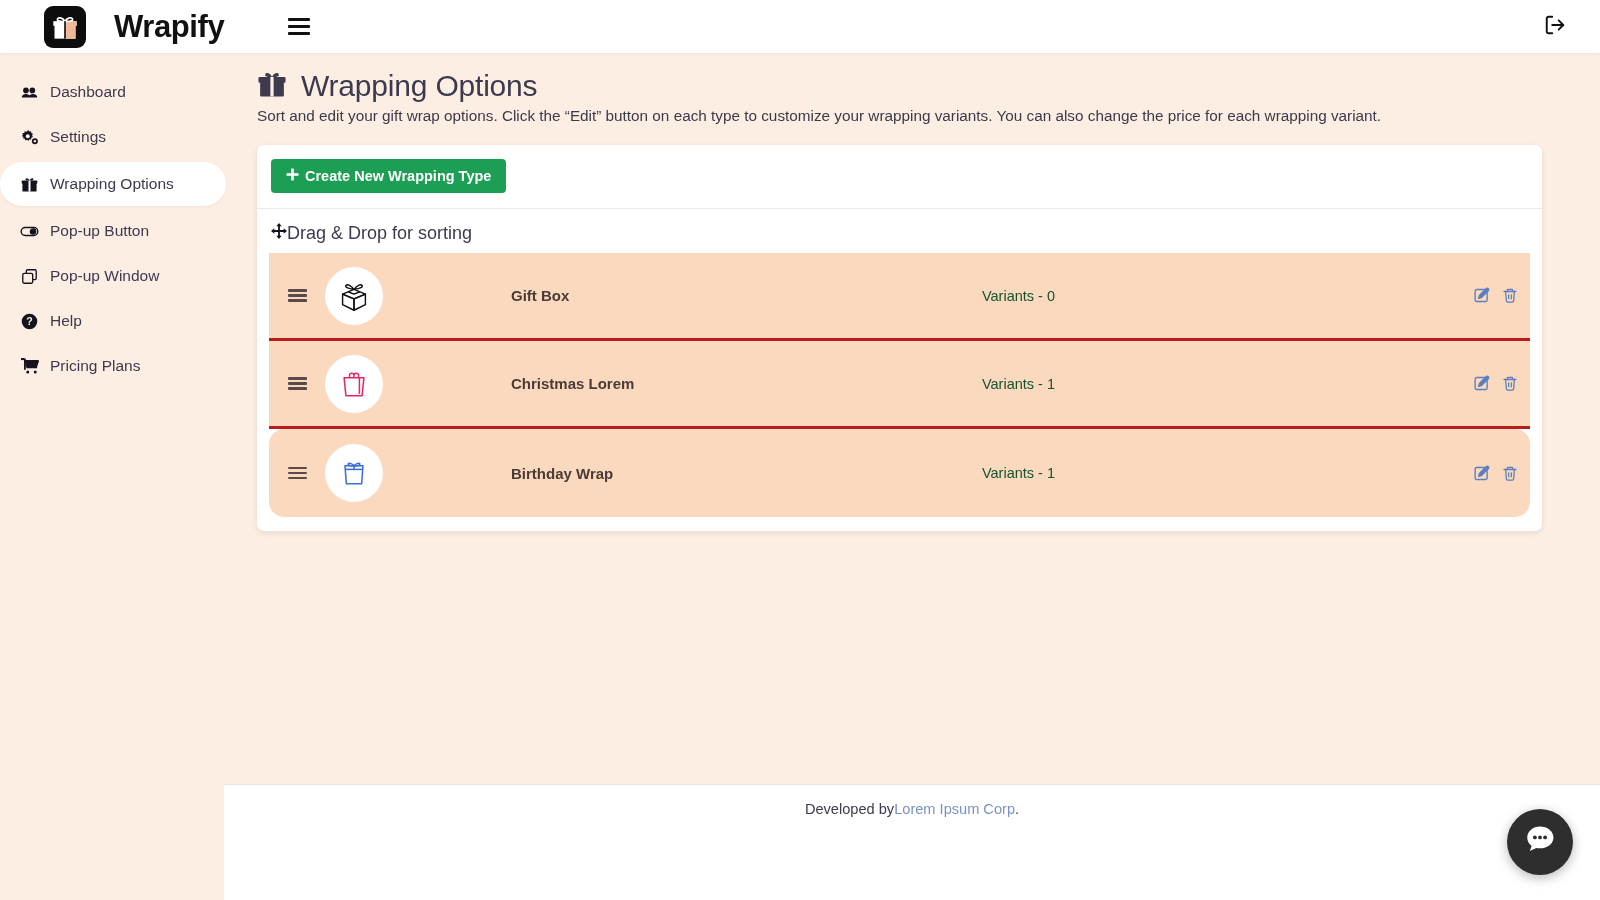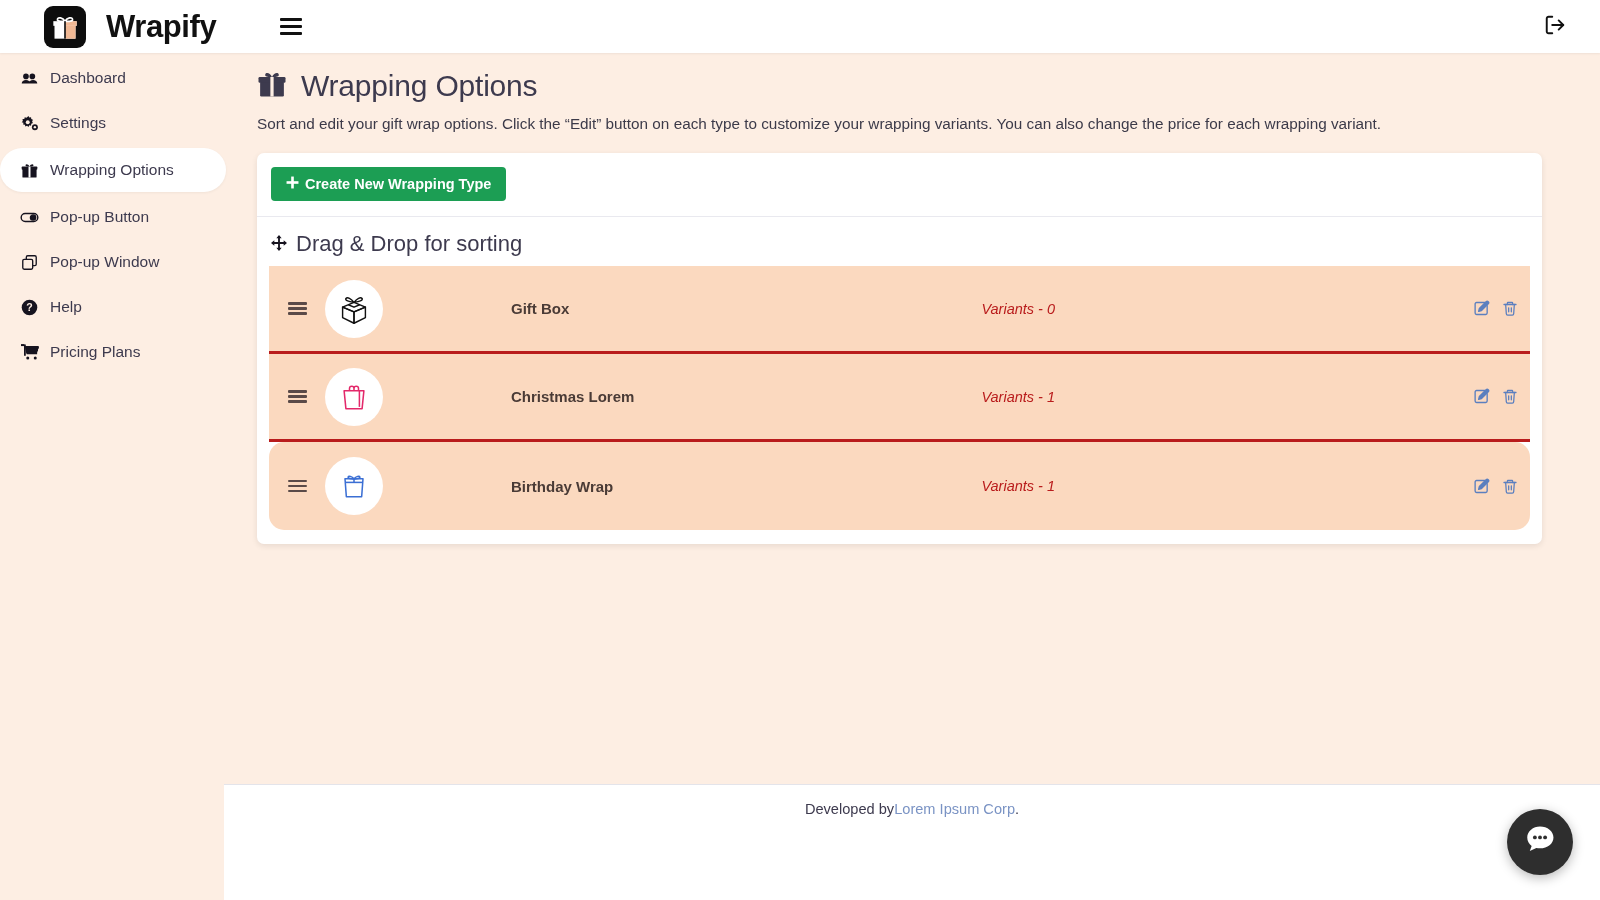--- a/index.html
+++ b/index.html
@@ -12,85 +12,85 @@
   .app { position: relative; width: 1600px; height: 900px; background:#fdeee3; }
 
   
   .topbar {
     position: absolute; top: 0; left: 0; width: 1600px; height: 53px;
     background: #ffffff;
     display: flex; align-items: center;
     box-shadow: 0 1px 2px rgba(0,0,0,.06);
     z-index: 20;
   }
-  .brand { display: flex; align-items: center; gap: 20px; margin-left: 44px; }
+  .brand { display: flex; align-items: center; gap: 28px; margin-left: 44px; }
   .brand-logo {
     width: 42px; height: 42px; background:#0d0d0d; border-radius:9px;
     display:flex; align-items:center; justify-content:center;
   }
   .brand-name { font-size: 31px; font-weight: 700; color:#111; letter-spacing:-.4px; }
   .hamburger { margin-left: 60px; display:flex; flex-direction:column; gap:4px; cursor:pointer; padding:4px; }
   .hamburger span { display:block; width:22px; height:3px; background:#111; border-radius:1px; }
   .logout-btn { position:absolute; right:34px; top:14px; cursor:pointer; }
 
   
   .sidebar {
     position: absolute; top: 53px; left: 0; width: 224px; height: 847px;
-    background:#fdeee3; 
+    background:#fdeee3; padding-top: 14px;
   }
   .nav-item {
     display:flex; align-items:center; gap:11px;
     height: 40px; margin: 5px 0 5px 0; padding-left: 20px;
     font-size: 15.5px; color:#3d3a4e; cursor:pointer;
     border-radius: 0 24px 24px 0;
   }
   .nav-item .ico { width:19px; display:flex; align-items:center; justify-content:center; color:#16131f; }
   .nav-item.active {
     background:#ffffff; color:#3d3a4e;
     border-radius: 26px; width: 226px;
     box-shadow: 0 1px 3px rgba(0,0,0,.05);
     height: 44px;
   }
 
   
   .main { position:absolute; top:53px; left:224px; width:1376px; height:847px; }
   .page-head { padding: 16px 0 0 33px; }
   .page-title { display:flex; align-items:center; gap:14px; }
   .page-title h1 { font-size: 30px; font-weight: 400; color:#3d3a4e; letter-spacing:-.2px; }
-  .page-sub { margin-top: 12px; font-size: 15.3px; color:#3c3a49; }
+  .page-sub { margin-top: 4px; font-size: 15.3px; color:#3c3a49; }
 
   .card {
     margin: 20px 33px 0 33px; width: 1285px;
     background:#ffffff; border-radius: 7px;
     box-shadow: 0 2px 6px rgba(0,0,0,.09);
     overflow:hidden;
   }
   .card-top { padding: 14px 28px 15px 14px; border-bottom:1px solid #e9e9ef; }
   .btn-create {
     display:inline-flex; align-items:center; gap:6px;
     background:#1c9e54; color:#fff; border:none; border-radius:4px;
     padding: 9px 15px; font-size:14.5px; font-weight:700; cursor:pointer;
     font-family:"Liberation Sans", sans-serif;
   }
-  .dragdrop { display:flex; align-items:center; gap:9px; padding: 14px 16px 9px 14px; font-size:22px; color:#3d3a4e; }
+  .dragdrop { display:flex; align-items:center; padding: 14px 16px 9px 14px; font-size:18px; color:#3d3a4e; }
 
   .rows { padding: 0 12px 14px 12px; }
   .row {
     display:flex; align-items:center; height: 88px;
     background:#fbd9bf; border-bottom:3px solid #b91c1c; cursor:grab;
   }
   .row:last-child { border-bottom:none;border-radius:15px; }
   .drag-handle { width:56px; display:flex; align-items:center; justify-content:center; cursor:grab; }
   .drag-handle i { display:block; width:19px; height:2.6px; background:#5a4a48; margin:2.4px 0; border-radius:1px; }
   .row-thumb {
     width:58px; height:58px; border-radius:50%; background:#fff;
     display:flex; align-items:center; justify-content:center; flex:0 0 auto;
   }
   .row-name { margin-left:128px; font-size:15px; font-weight:700; color:#4a3b36; }
-  .row-variants { margin-left:auto; font-size:14.5px; color:#b91c1c;font-style:italic; }
+  .row-variants { margin-left:auto; font-size:14.5px; color:#14532d; }
   .row-actions { display:flex; gap:12px; width:115px; justify-content:flex-end; padding-right:12px; margin-left:360px; }
   .act { cursor:pointer; display:flex; align-items:center; }
 
   
   .footer {
     position:absolute; left:224px; top:784px; width:1376px; height:48px;
     border-top:1px solid #e4e4ea; background:#ffffff;
     display:flex; align-items:center; justify-content:center;
     font-size:14.6px; color:#3d3a4e;
   }

